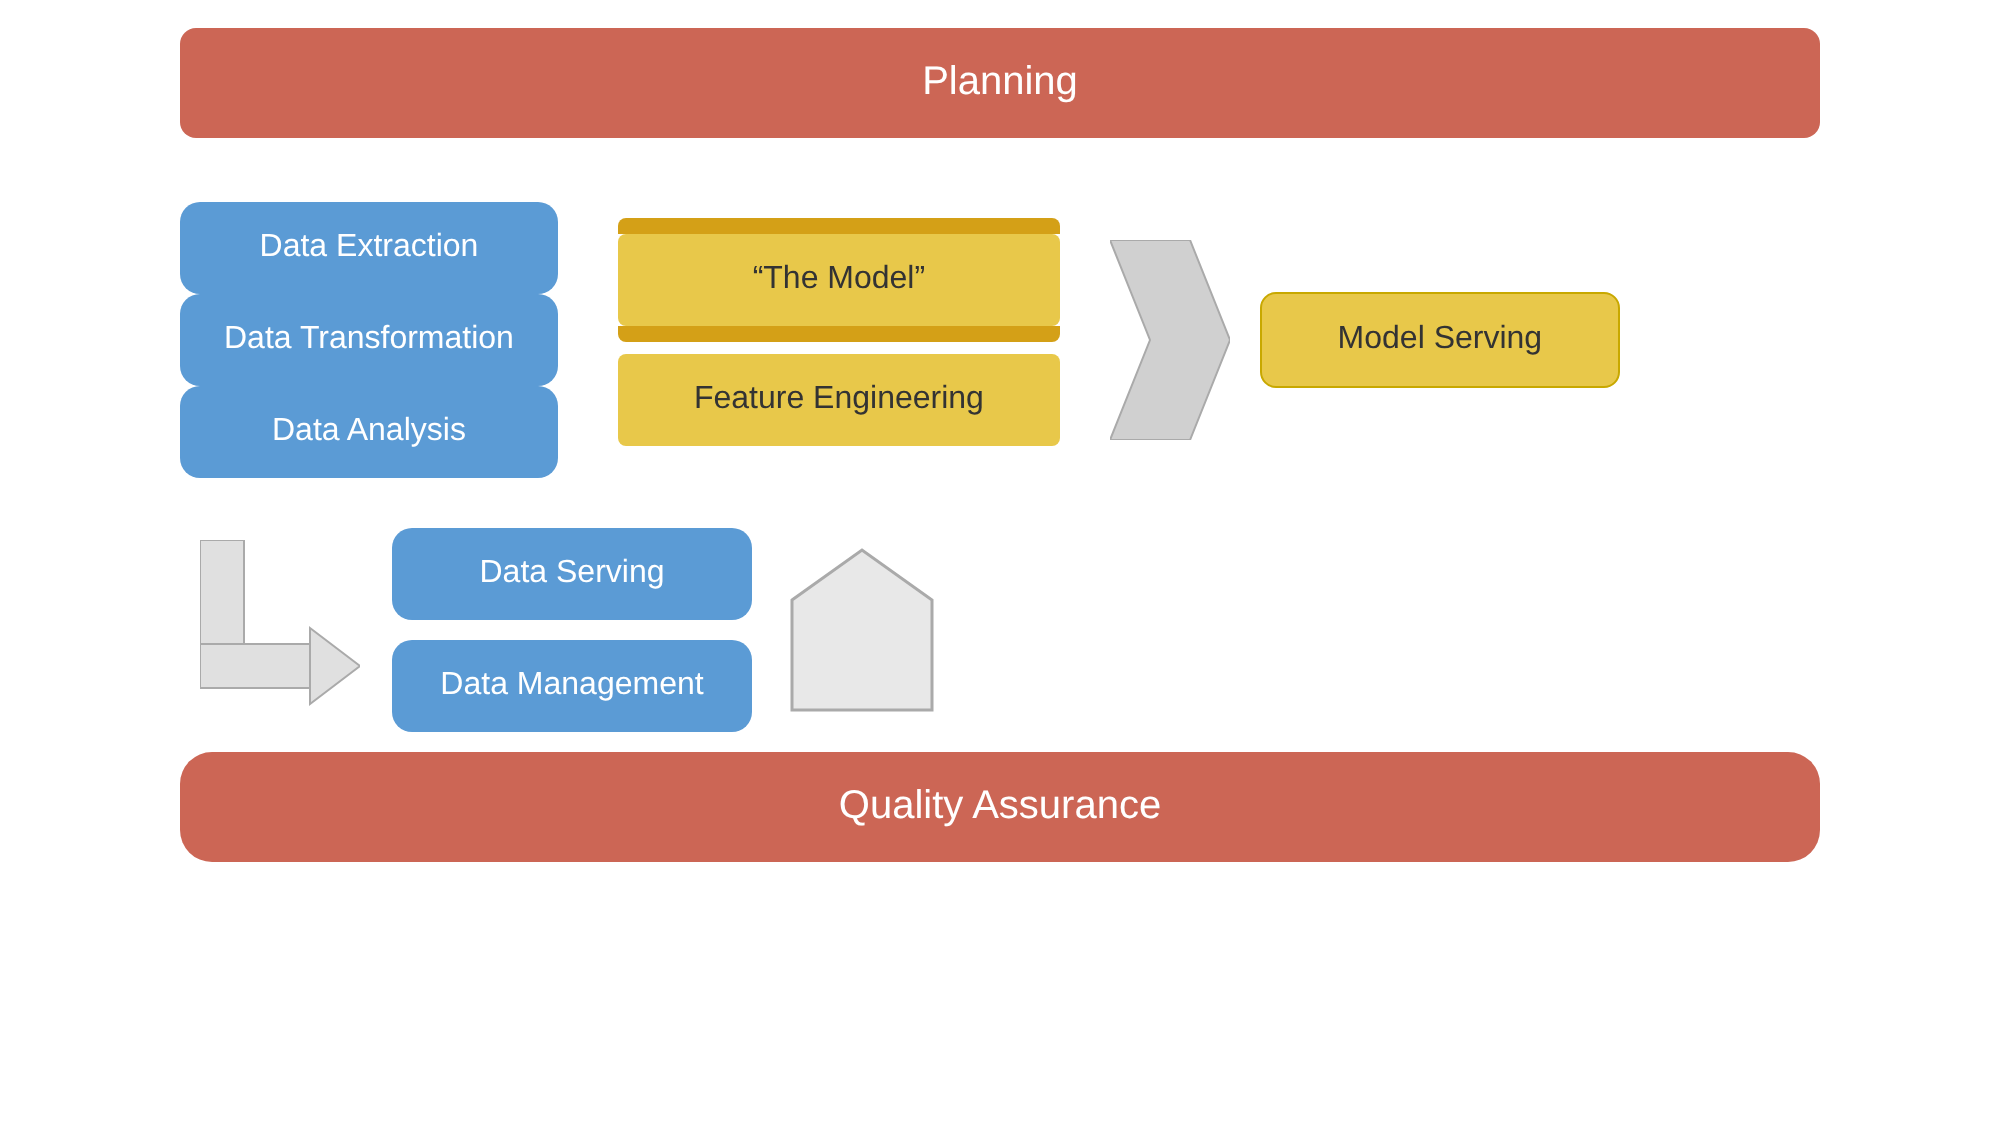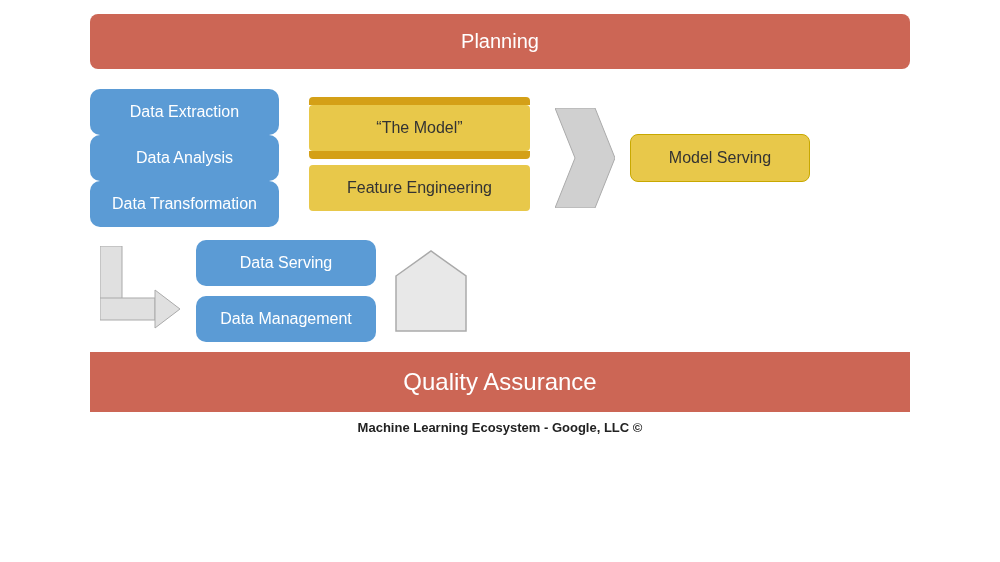--- a/index.html
+++ b/index.html
@@ -172,24 +172,24 @@
     
     .house-shape-container {
       width: 90px;
       height: 90px;
       margin-left: 10px;
     }
 
     
     .bottom-bar {
       background: #cc6655;
-      border-radius: 0;
+      border-radius: 16px;
       text-align: center;
       padding: 16px 0;
-      font-size: 24px;
+      font-size: 20px;
       color: #fff;
       font-weight: normal;
       margin-bottom: 8px;
     }
 
     
     .footer {
       text-align: center;
       font-size: 13px;
       font-weight: bold;
@@ -206,24 +206,24 @@
     <span>Planning</span>
   </div>
 
   <div class="middle-section">
 
     <div class="left-col">
       <div class="blue-box">
         <span>Data Extraction</span>
       </div>
       <div class="blue-box">
+        <span>Data Transformation</span>
+      </div>
+      <div class="blue-box">
         <span>Data Analysis</span>
-      </div>
-      <div class="blue-box">
-        <span>Data Transformation</span>
       </div>
     </div>
 
     <div class="center-col">
       <div class="scroll-shape">
         <span>“The Model”</span>
       </div>
       <div class="yellow-box">
         <span>Feature Engineering</span>
       </div>
@@ -271,17 +271,14 @@
         <polygon points="10,30 45,5 80,30 80,85 10,85" fill="#e8e8e8" stroke="#aaa" stroke-width="1.5"></polygon>
       </svg>
     </div>
 
   </div>
 
   <div class="bottom-bar">
     <span>Quality Assurance</span>
   </div>
 
-  <div class="footer">
-    <span>Machine Learning Ecosystem - Google, LLC ©</span>
-  </div>
 
 </div>
 
 </body></html>

